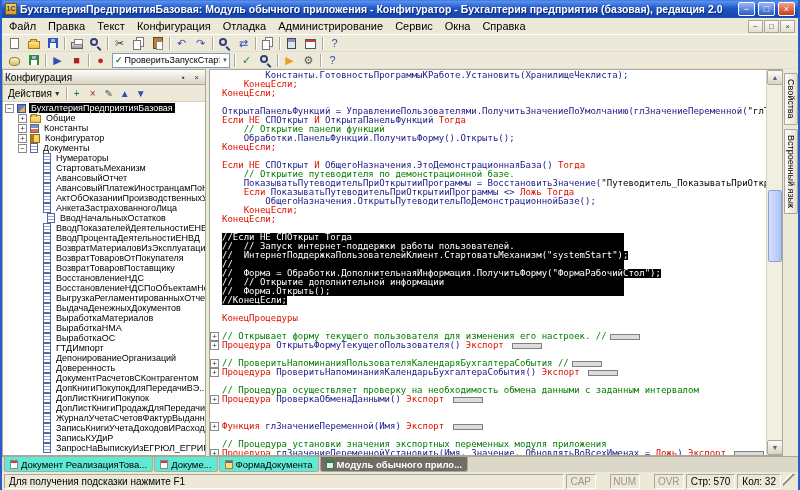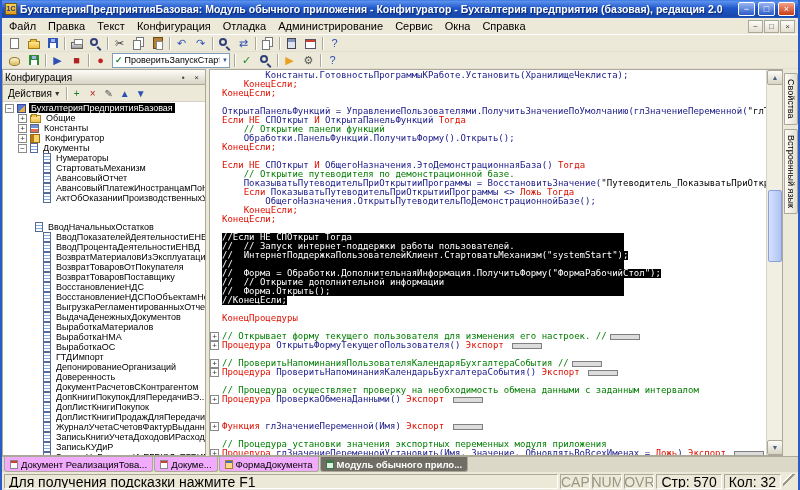--- a/index.html
+++ b/index.html
@@ -84,28 +84,28 @@
 .vscroll{width:16px;flex:none;background:#f1efe2;border-left:1px solid #d8d4c4;position:relative}
 .sbtn{position:absolute;left:0;width:16px;height:15px;background:linear-gradient(#fdfcf8,#d8d4c4);border:1px solid #aca899;border-radius:2px;font-size:7px;text-align:center;line-height:13px;color:#4d6185}
 .sbtn.up{top:0}
 .sbtn.down{bottom:0}
 .sthumb{position:absolute;left:1px;top:120px;width:14px;height:72px;background:linear-gradient(90deg,#d7e0fc,#aec4f4);border:1px solid #8ca0d8;border-radius:2px}
 
 .side-tabs{width:15px;flex:none;background:#ece9d8;display:flex;flex-direction:column;gap:4px;padding-top:4px;align-items:center}
 .vtab{writing-mode:vertical-rl;font-size:9px;padding:5px 1px;border:1px solid #aca899;background:linear-gradient(90deg,#fdfcf8,#e3dfd0);white-space:nowrap;border-radius:0 2px 2px 0}
 
 .doc-tabs{height:16px;flex:none;display:flex;align-items:flex-start;gap:1px;background:#dcd8c8;border-top:1px solid #aca899;padding:0 2px}
-.dtab{display:flex;align-items:center;gap:3px;height:15px;padding:0 5px;font-size:9.5px;background:#f0abfc;border:1px solid #aca899;border-top:none;border-radius:0 0 3px 3px;white-space:nowrap;overflow:hidden}
+.dtab{display:flex;align-items:center;gap:3px;height:15px;padding:0 5px;font-size:9.5px;background:#5eead4;border:1px solid #aca899;border-top:none;border-radius:0 0 3px 3px;white-space:nowrap;overflow:hidden}
 .dtab.active{background:#6f6d64;color:#fff;font-weight:bold}
 .dticon{width:8px;height:9px;flex:none}
 .dt-doc{background:#fff;border:1px solid #888;box-shadow:inset 0 2px 0 #d04030}
 .dt-form{background:#ffd98a;border:1px solid #a5821e;box-shadow:inset 0 2px 0 #4a6ac0}
 .dt-module{background:#e0f0e0;border:1px solid #3a7a4a;box-shadow:inset 0 2px 0 #3a7a4a}
 
-.statusbar{height:18px;flex:none;display:flex;align-items:flex-end;gap:2px;background:#ece9d8;padding:1px 2px;font-size:14px}
+.statusbar{height:18px;flex:none;display:flex;align-items:center;gap:2px;background:#ece9d8;padding:1px 2px;font-size:10px}
 .scell{height:15px;border:1px solid;border-color:#aca899 #fff #fff #aca899;display:flex;align-items:center;padding:0 4px;white-space:nowrap;overflow:hidden}
 .scell.hint{flex:1}
 .scell.ind{width:30px;justify-content:center;color:#9a9786}
 .grip{width:13px;height:15px;background:
  linear-gradient(135deg,transparent 0 5px,#fff 5px 7px,#9a9786 7px 9px,transparent 9px) ;align-self:flex-end}
 </style>
 </head>
 <body>
 
 <div class="window">
@@ -313,21 +313,26 @@
           <div class="tree-row" style="padding-left: 28px;">
             <span class="exp-spacer"></span>
             <span class="tic tic-doc"></span>
             <span class="tlabel">АвансовыйПлатежИностранцамПоНДФЛ</span>
           </div>
           <div class="tree-row" style="padding-left: 28px;">
             <span class="exp-spacer"></span>
             <span class="tic tic-doc"></span>
             <span class="tlabel">АктОбОказанииПроизводственныхУслуг</span>
           </div>
-          <div class="tree-row" style="padding-left: 20px; margin-top: 19px;">
+          <div class="tree-row" style="padding-left: 28px;">
+            <span class="exp-spacer"></span>
+            <span class="tic tic-doc"></span>
+            <span class="tlabel">АнкетаЗастрахованногоЛица</span>
+          </div>
+          <div class="tree-row" style="padding-left: 32px;">
             <span class="exp-spacer"></span>
             <span class="tic tic-doc"></span>
             <span class="tlabel">ВводНачальныхОстатков</span>
           </div>
           <div class="tree-row" style="padding-left: 28px;">
             <span class="exp-spacer"></span>
             <span class="tic tic-doc"></span>
             <span class="tlabel">ВводПоказателейДеятельностиЕНВД</span>
           </div>
           <div class="tree-row" style="padding-left: 28px;">
@@ -518,21 +523,21 @@
         <span>ФормаДокумента</span>
       </span>
       <span class="dtab active">
         <span class="dticon dt-module"></span>
         <span>Модуль обычного прило...</span>
       </span>
     </div>
 
   <div class="statusbar">
     <span class="scell hint">Для получения подсказки нажмите F1</span>
-    <span id="status-indicators" style="display:flex;gap:2px">
+    <span id="status-indicators" style="display:flex;gap:14px">
         <span class="scell ind">CAP</span>
         <span class="scell ind">NUM</span>
         <span class="scell ind">OVR</span>
       </span>
     <span class="scell">Стр: 570</span>
     <span class="scell">Кол: 32</span>
     <span class="grip"></span>
   </div>
 
 </div>

